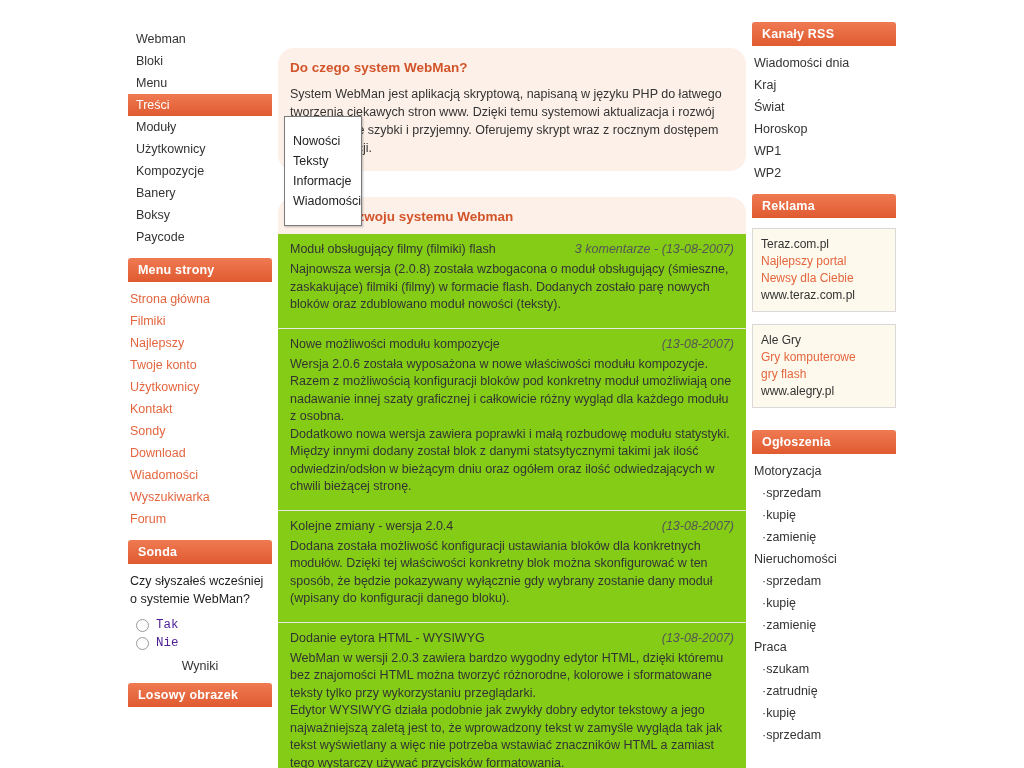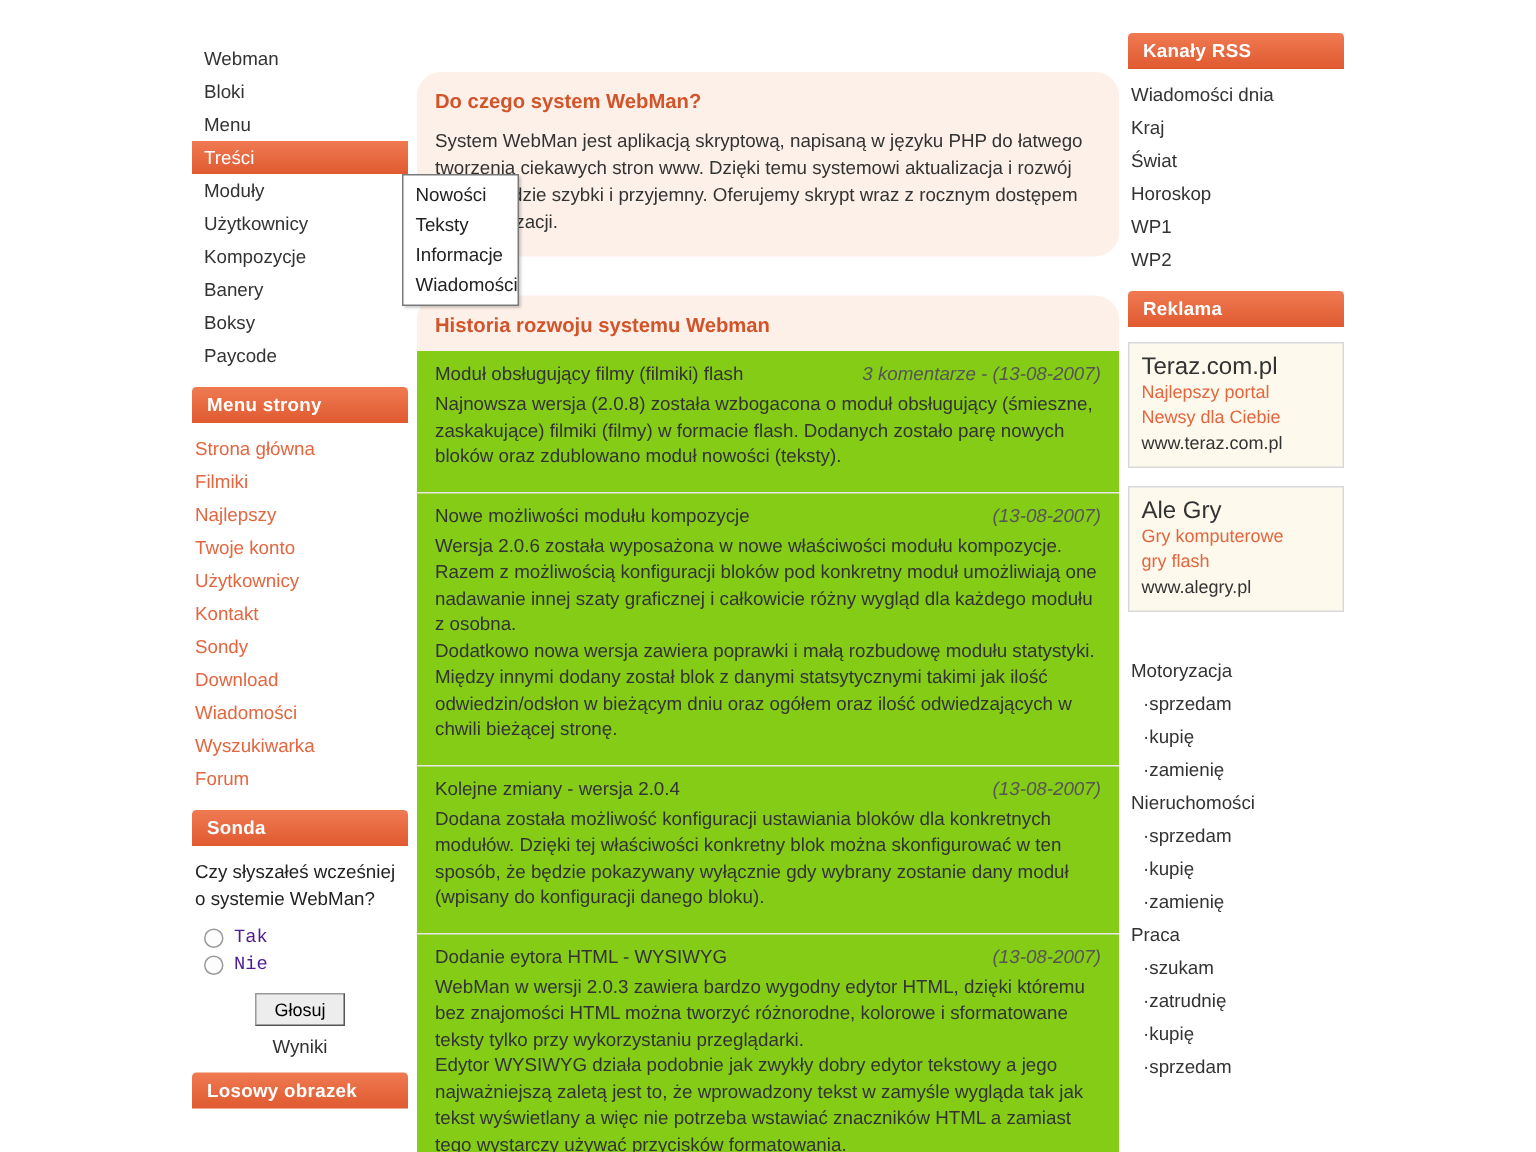--- a/index.html
+++ b/index.html
@@ -61,27 +61,27 @@
     cursor: default;
   }
   .jm-item.selected {
     background: #e8603c;
     background: linear-gradient(to bottom, #ef7a52 0%, #e05a30 100%);
     color: #ffffff;
   }
   
   .submenu {
     position: absolute;
-    left: 268px;
+    left: 284px;
     top: 116px;
     width: 76px;
     background: #ffffff;
     border: 1px solid #7a7a7a;
     box-shadow: 1px 1px 2px rgba(0,0,0,0.25);
-    padding: 3px 0;
+    padding: 14px 0;
     z-index: 50;
   }
   .submenu div {
     padding: 3px 6px 3px 8px;
     font-size: 12.5px;
     color: #222222;
     white-space: nowrap;
   }
 
   
@@ -195,21 +195,21 @@
     cursor: pointer;
   }
   .ogl-sub { padding-left: 10px; }
   .ad-box {
     border: 1px solid #d9d9d9;
     background: #fdf9ec;
     padding: 7px 8px;
     margin: 6px 0 12px 0;
     line-height: 17px;
   }
-  .ad-t { font-size: 16px; color: #333333; }
+  .ad-t { font-size: 12px; color: #333333; }
   .ad-l { font-size: 12px; color: #e4663f; cursor: pointer; }
   .ad-u { font-size: 12px; color: #333333; }
 </style>
 </head>
 <body>
 
 <div id="page">
 
   <div class="col-left">
 
@@ -250,23 +250,20 @@
       <div class="block-body">
         <div class="poll-q">Czy słyszałeś wcześniej o systemie WebMan?</div>
         <div class="poll-opt">
           <span class="radio"></span>
           <span>Tak</span>
         </div>
         <div class="poll-opt">
           <span class="radio"></span>
           <span>Nie</span>
         </div>
-        <div class="poll-btn-wrap">
-          <button class="poll-btn">Głosuj</button>
-        </div>
         <div class="poll-results">Wyniki</div>
       </div>
     </div>
 
     <div>
       <div class="block-title">Losowy obrazek</div>
       <div class="rand-img-wrap">
         
       </div>
     </div>
@@ -358,20 +355,21 @@
         <div class="ad-box">
           <div class="ad-t">Ale Gry</div>
           <div class="ad-l">Gry komputerowe</div>
           <div class="ad-l">gry flash</div>
           <div class="ad-u">www.alegry.pl</div>
         </div>
       </div>
     </div>
 
     <div>
+      <div class="block-title">Ogłoszenia</div>
       <div class="block-body">
 
         <div class="ogl-head">Motoryzacja</div>
         <div class="ogl-sub">·<span>sprzedam</span></div>
         <div class="ogl-sub">·<span>kupię</span></div>
         <div class="ogl-sub">·<span>zamienię</span></div>
 
         <div class="ogl-head">Nieruchomości</div>
         <div class="ogl-sub">·<span>sprzedam</span></div>
         <div class="ogl-sub">·<span>kupię</span></div>

